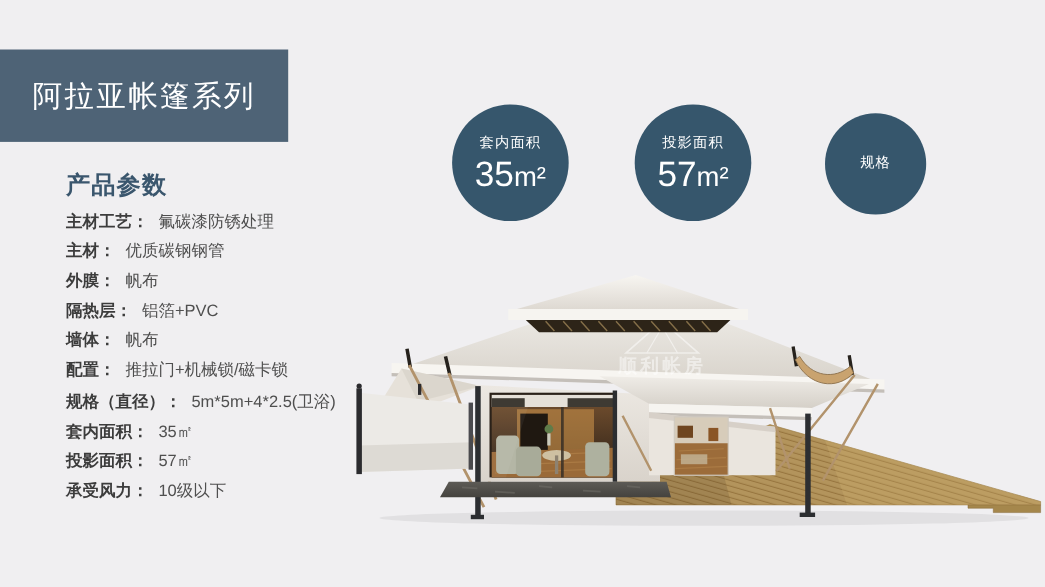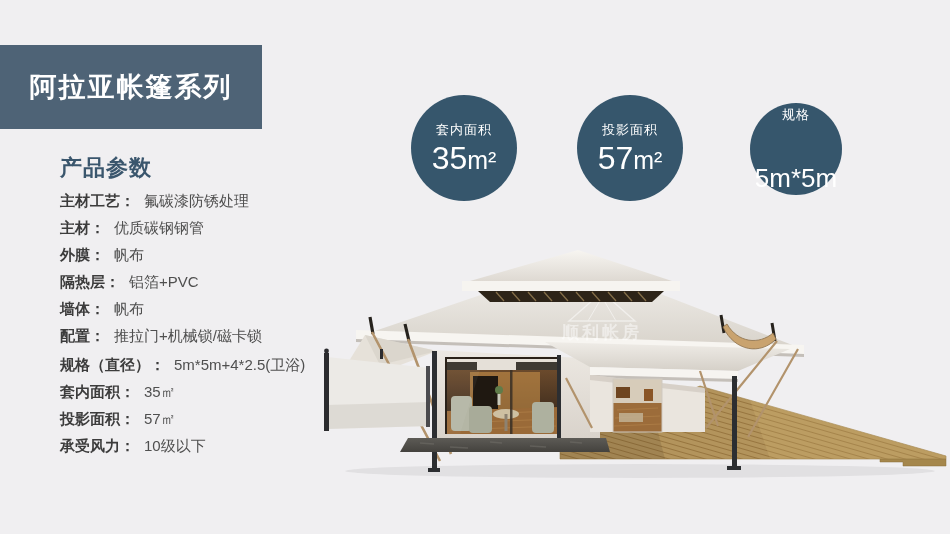--- a/index.html
+++ b/index.html
@@ -7,21 +7,21 @@
   .stage {
     position:relative; width:950px; height:534px; overflow:hidden;
     background:#f0eff1;
     font-family:"Liberation Sans","DejaVu Sans",sans-serif;
   }
   
   .banner {
     position:absolute; left:0; top:45px; width:262px; height:84px;
     background:#4e6376; color:#ffffff;
     display:flex; align-items:center; justify-content:center;
-    font-size:27px; font-weight:bold; letter-spacing:2px;
+    font-size:27px; font-weight:normal; letter-spacing:2px;
   }
   
   .params { position:absolute; left:60px; width:300px; }
   #product-params { top:153px; }
   #spec-params   { top:356px; }
   .section-heading {
     font-size:22px; font-weight:bold; color:#3a566d;
     letter-spacing:1px; margin:0 0 9px 0;
   }
   .param-row { display:flex; align-items:baseline; height:27px; font-size:15px; white-space:nowrap; }
@@ -102,21 +102,20 @@
   <div class="badge" id="badge-1">
     <div class="blabel">套内面积</div>
     <div class="bvalue"><span>35</span><span class="bunit">m²</span></div>
   </div>
   <div class="badge" id="badge-2">
     <div class="blabel">投影面积</div>
     <div class="bvalue"><span>57</span><span class="bunit">m²</span></div>
   </div>
   <div class="badge" id="badge-3">
     <div class="blabel">规格</div>
-    <div class="bvalue"><span>5m*5m</span><span class="bunit"></span></div>
   </div>
 
   <div class="tent-wrap">
   <svg viewBox="0 0 635 250" width="635" height="250">
     <defs>
       <linearGradient id="gRoof" x1="0" y1="0" x2="0" y2="1">
         <stop offset="0" stop-color="#f4f2ee"></stop>
             <stop offset="1" stop-color="#d8d3cb"></stop>
       </linearGradient>
       <linearGradient id="gRoofTop" x1="0" y1="0" x2="0" y2="1">

